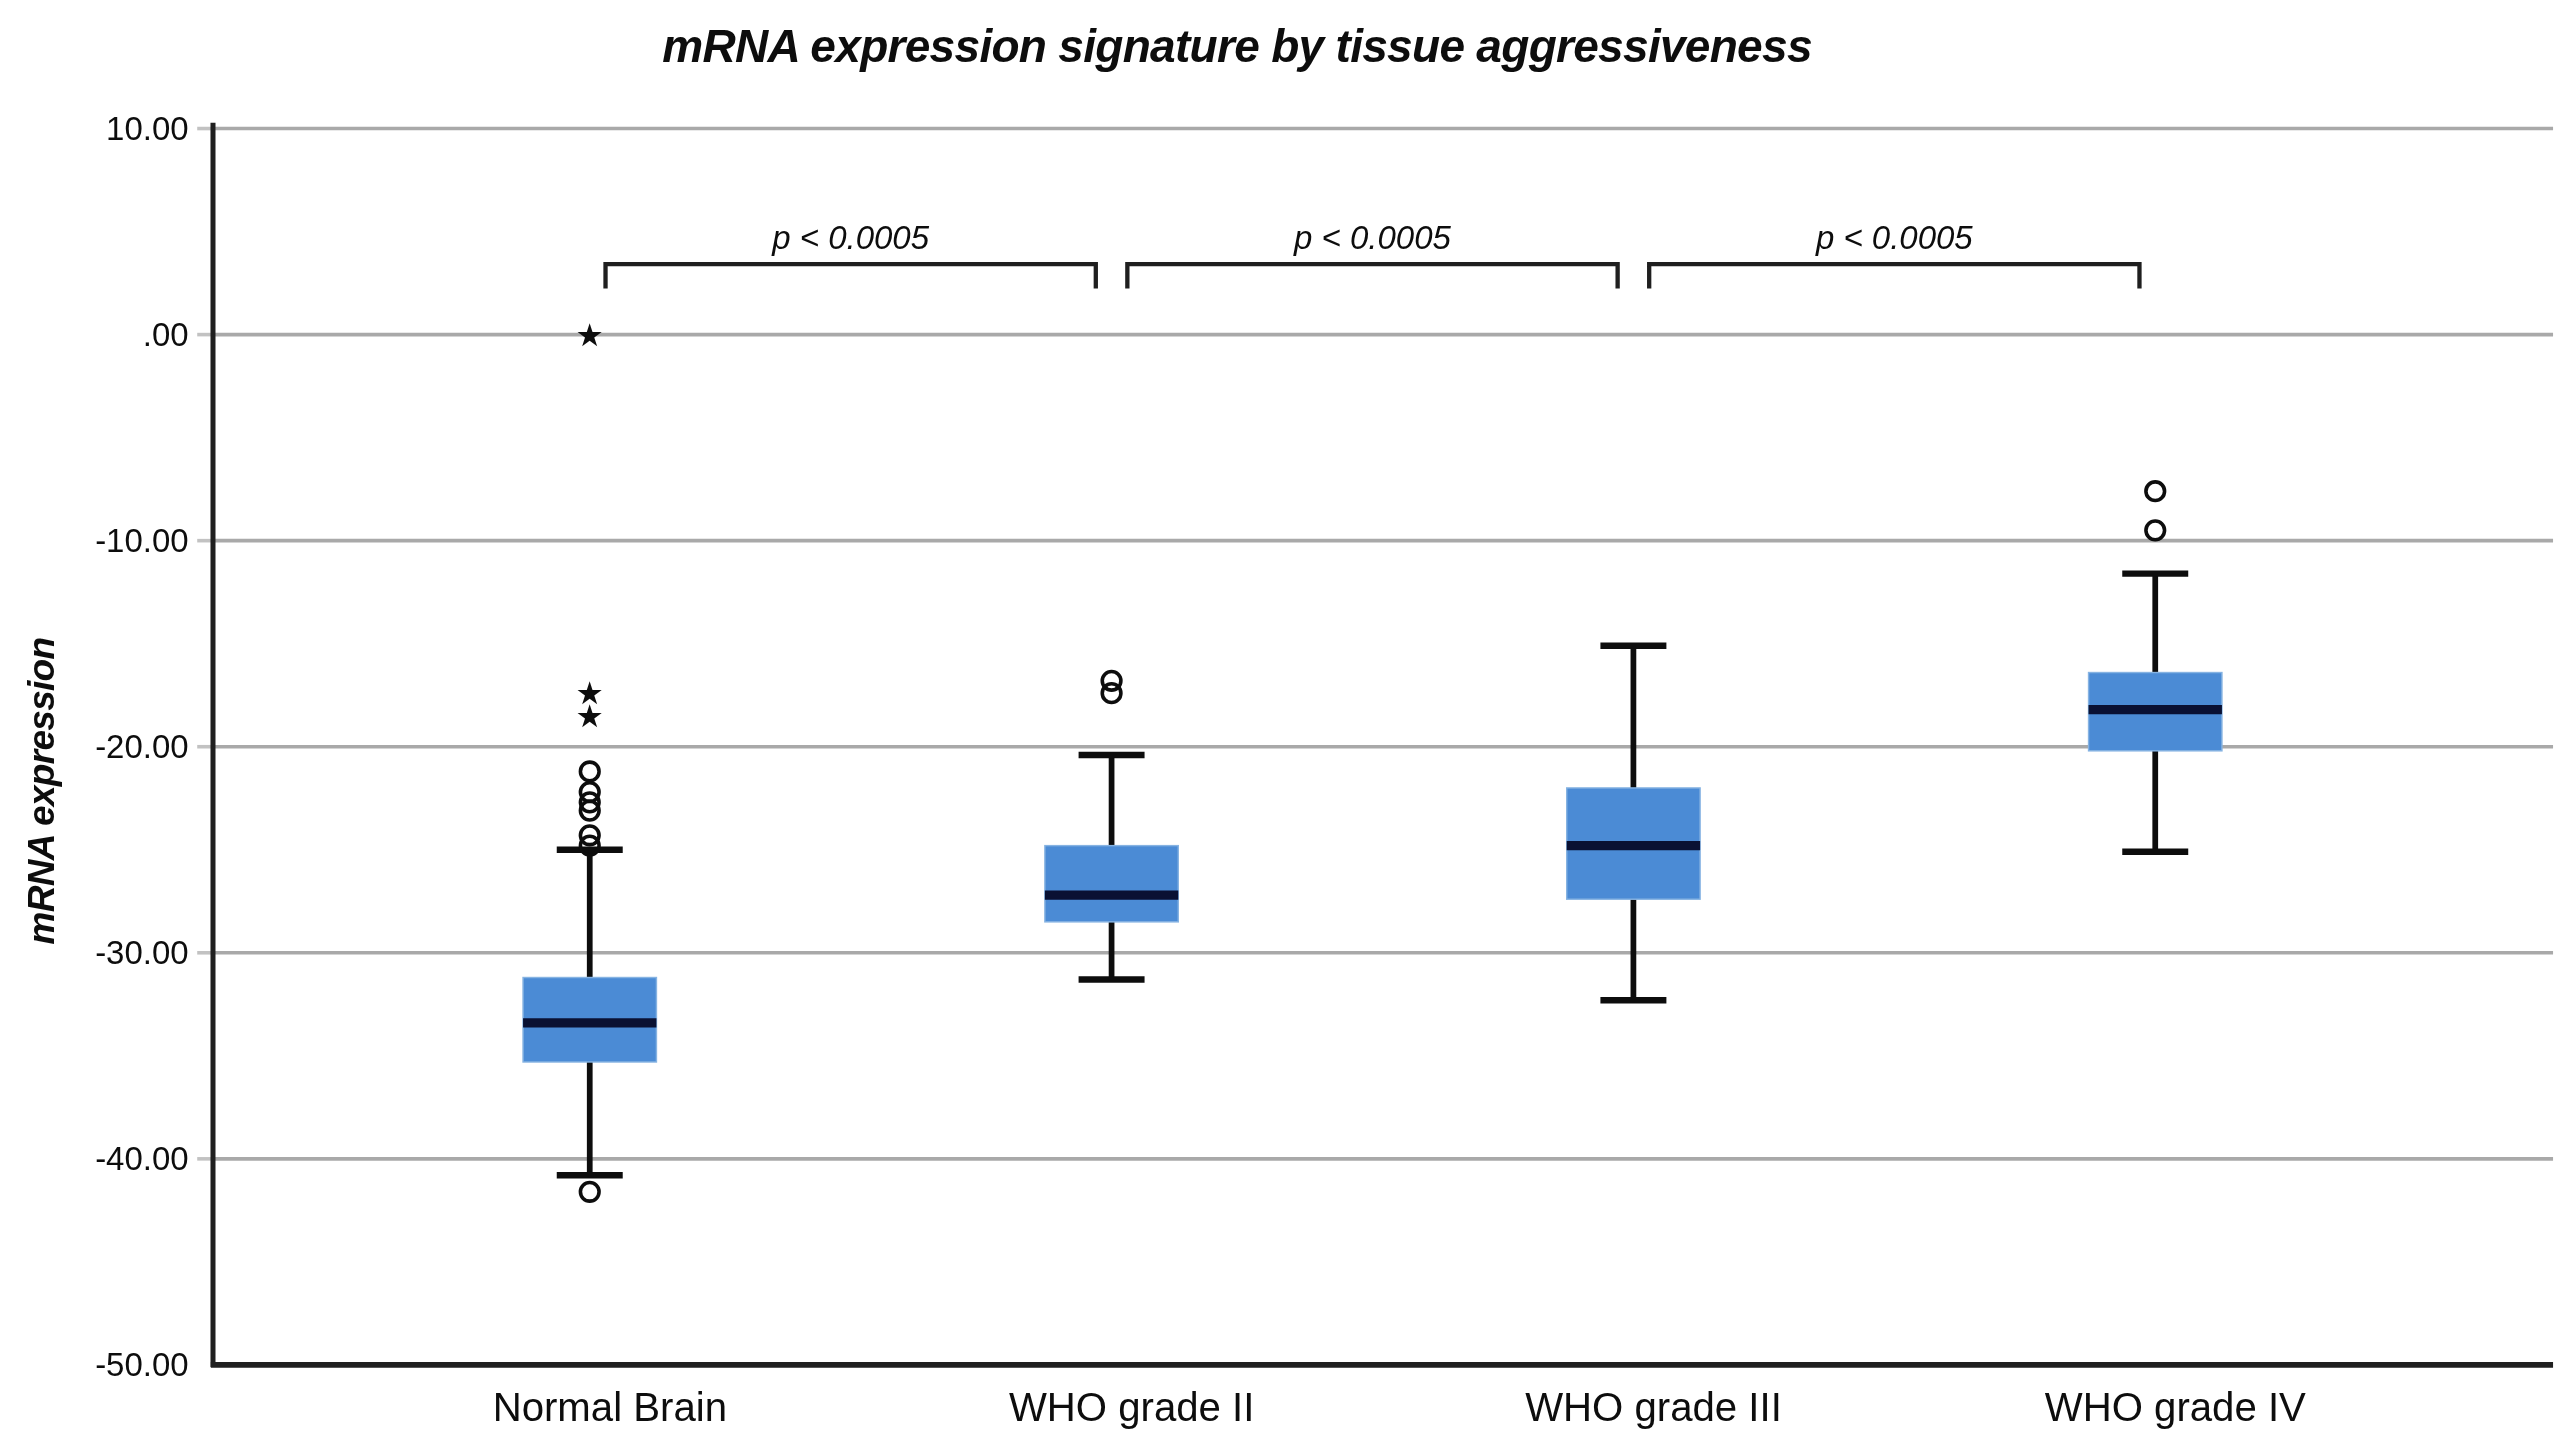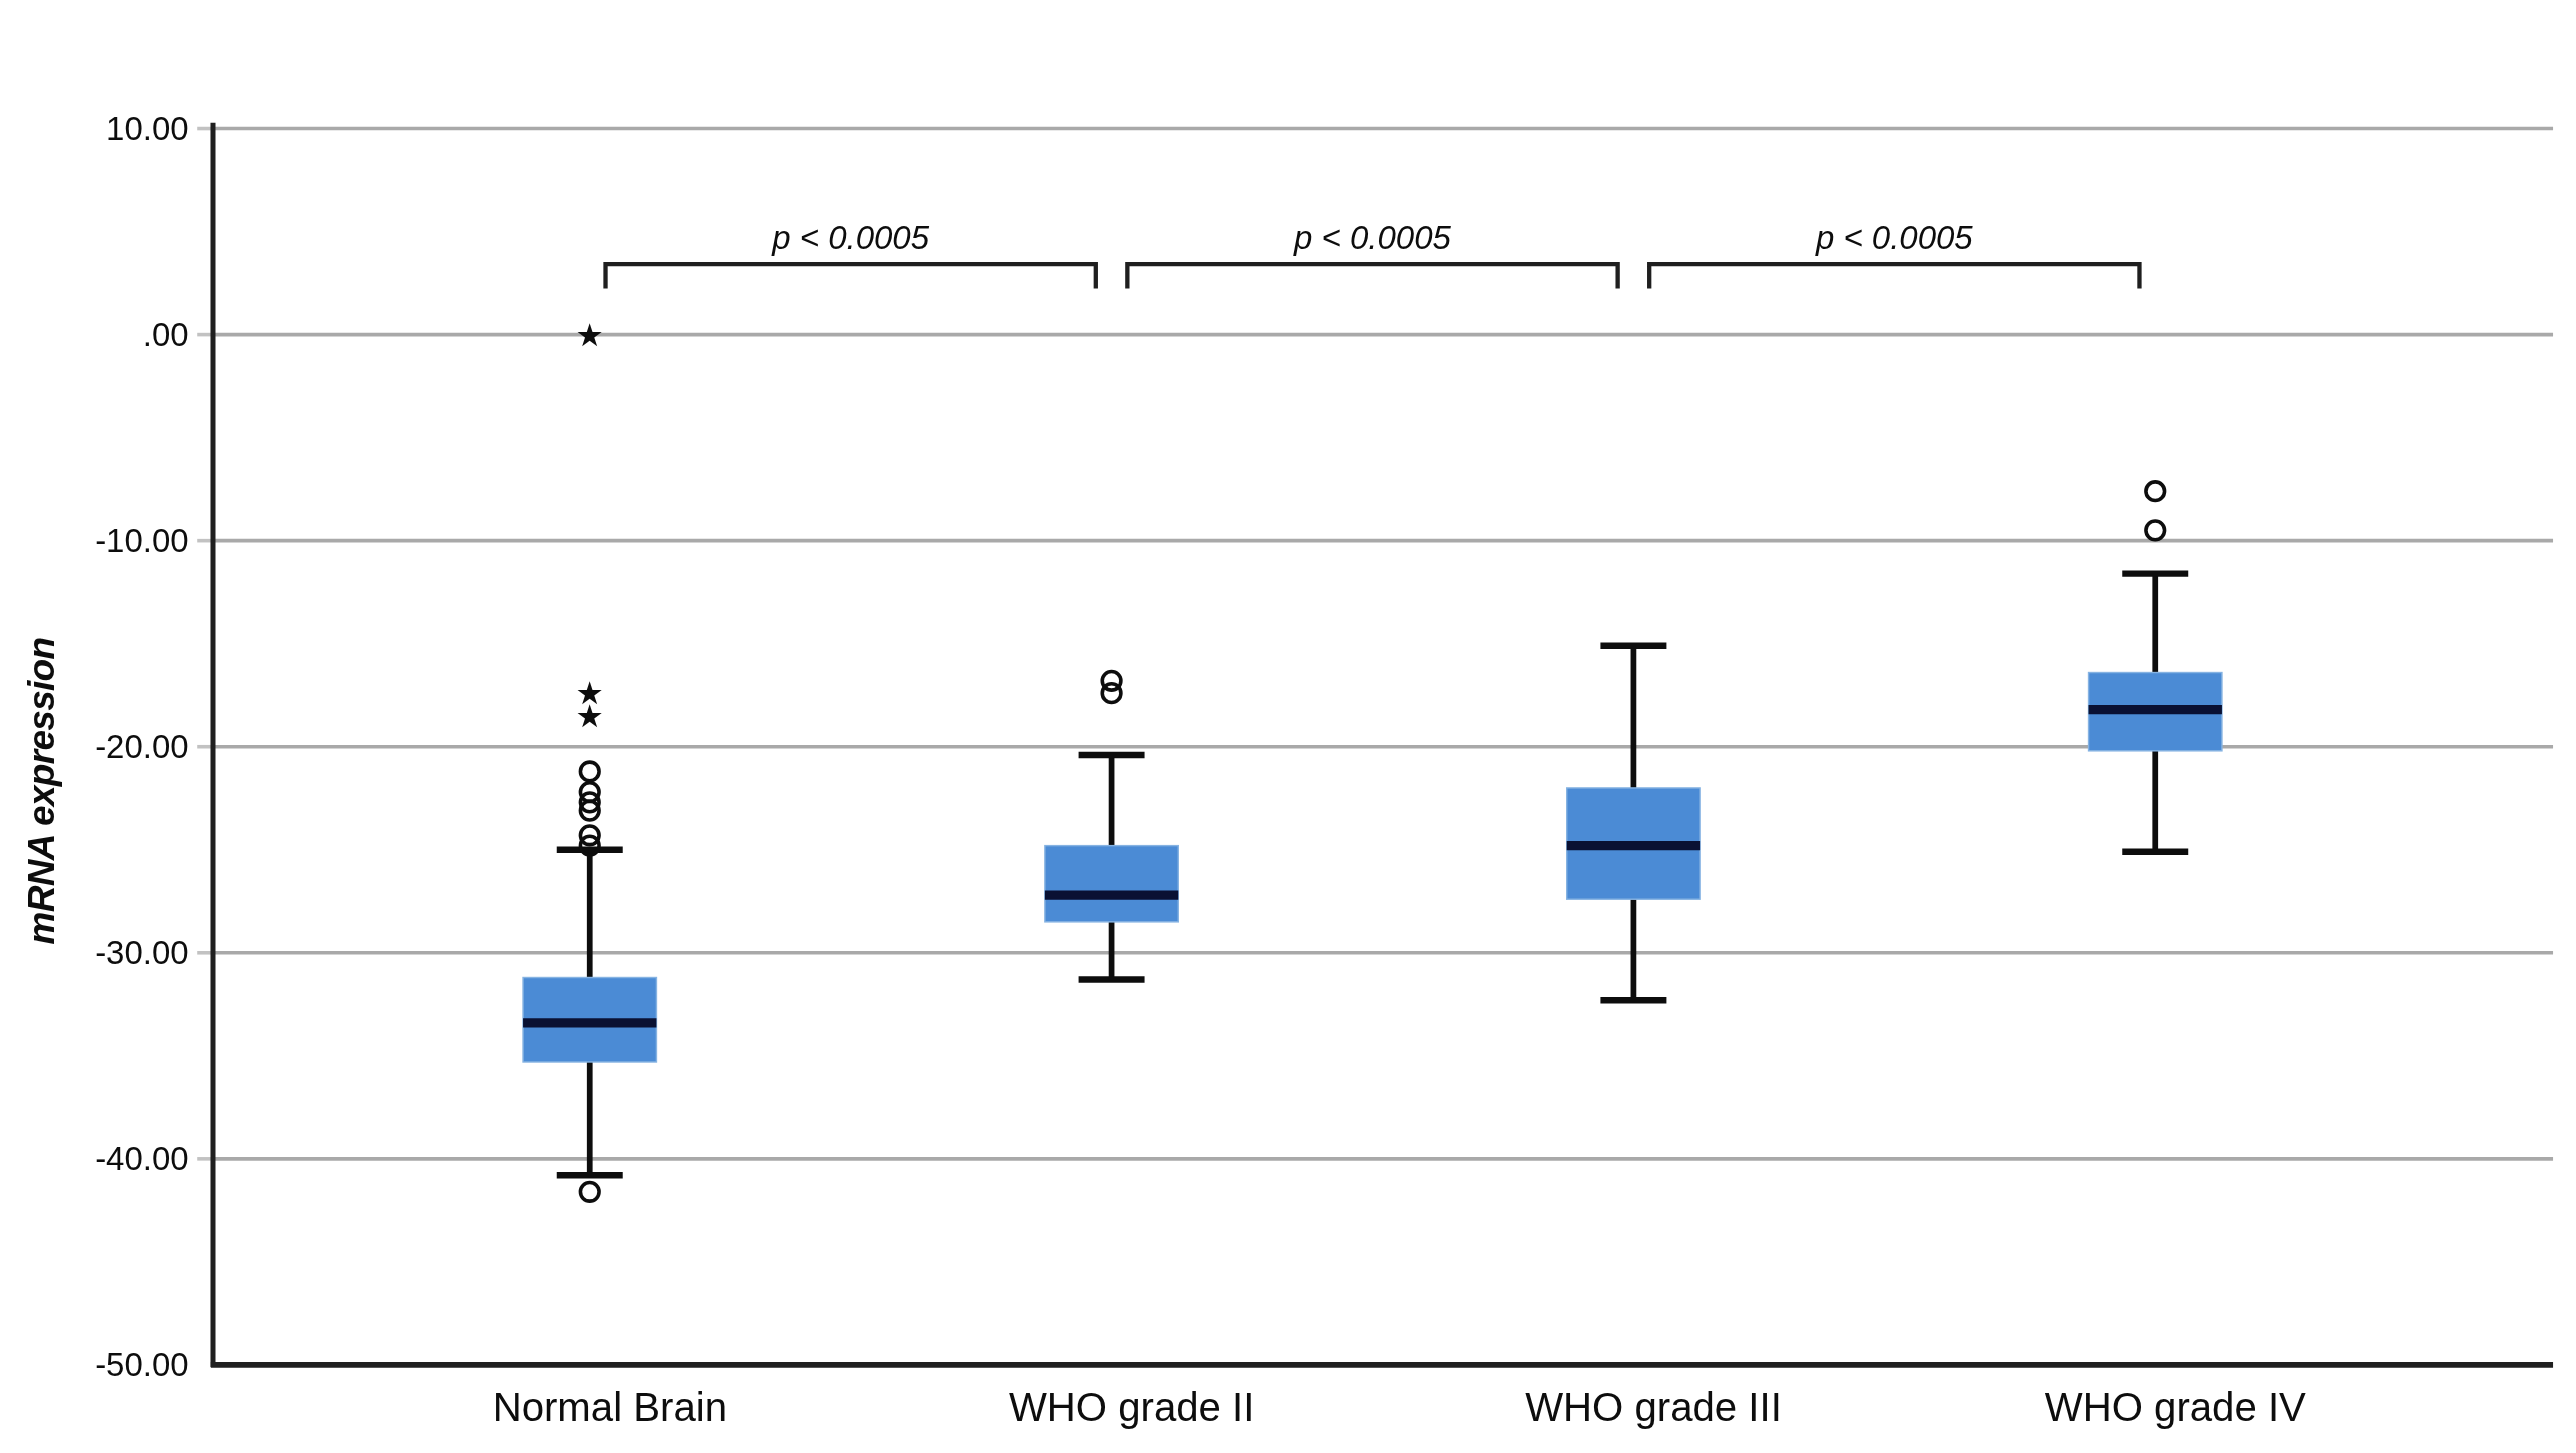--- a/index.html
+++ b/index.html
@@ -18,20 +18,21 @@
     position:absolute;left:42px;top:791px;
     transform:translate(-50%,-50%) rotate(-90deg);
     font-size:37px;font-weight:bold;font-style:italic;color:#0d0d0d;
     white-space:nowrap;letter-spacing:-0.7px;
   }
 </style>
 </head>
 <body>
 
 <div id="figure">
+  <div class="chart-title">mRNA expression signature by tissue aggressiveness</div>
   <div class="y-axis-title">mRNA expression</div>
   <svg id="chart-svg" width="2576" height="1454" viewBox="0 0 3592 2027">
       <line x1="297" y1="179" x2="3560" y2="179" stroke="#a9a9a9" stroke-width="5"></line>
       <line x1="275" y1="179" x2="297" y2="179" stroke="#c2c2c2" stroke-width="5"></line>
       <text x="263" y="179" text-anchor="end" dy="0.35em" font-size="46" fill="#0d0d0d" font-family="&quot;Liberation Sans&quot;, sans-serif">10.00</text>
       <line x1="297" y1="466.33333333333326" x2="3560" y2="466.33333333333326" stroke="#a9a9a9" stroke-width="5"></line>
       <line x1="275" y1="466.33333333333326" x2="297" y2="466.33333333333326" stroke="#c2c2c2" stroke-width="5"></line>
       <text x="263" y="466.33333333333326" text-anchor="end" dy="0.35em" font-size="46" fill="#0d0d0d" font-family="&quot;Liberation Sans&quot;, sans-serif">.00</text>
       <line x1="297" y1="753.6666666666667" x2="3560" y2="753.6666666666667" stroke="#a9a9a9" stroke-width="5"></line>
       <line x1="275" y1="753.6666666666667" x2="297" y2="753.6666666666667" stroke="#c2c2c2" stroke-width="5"></line>

